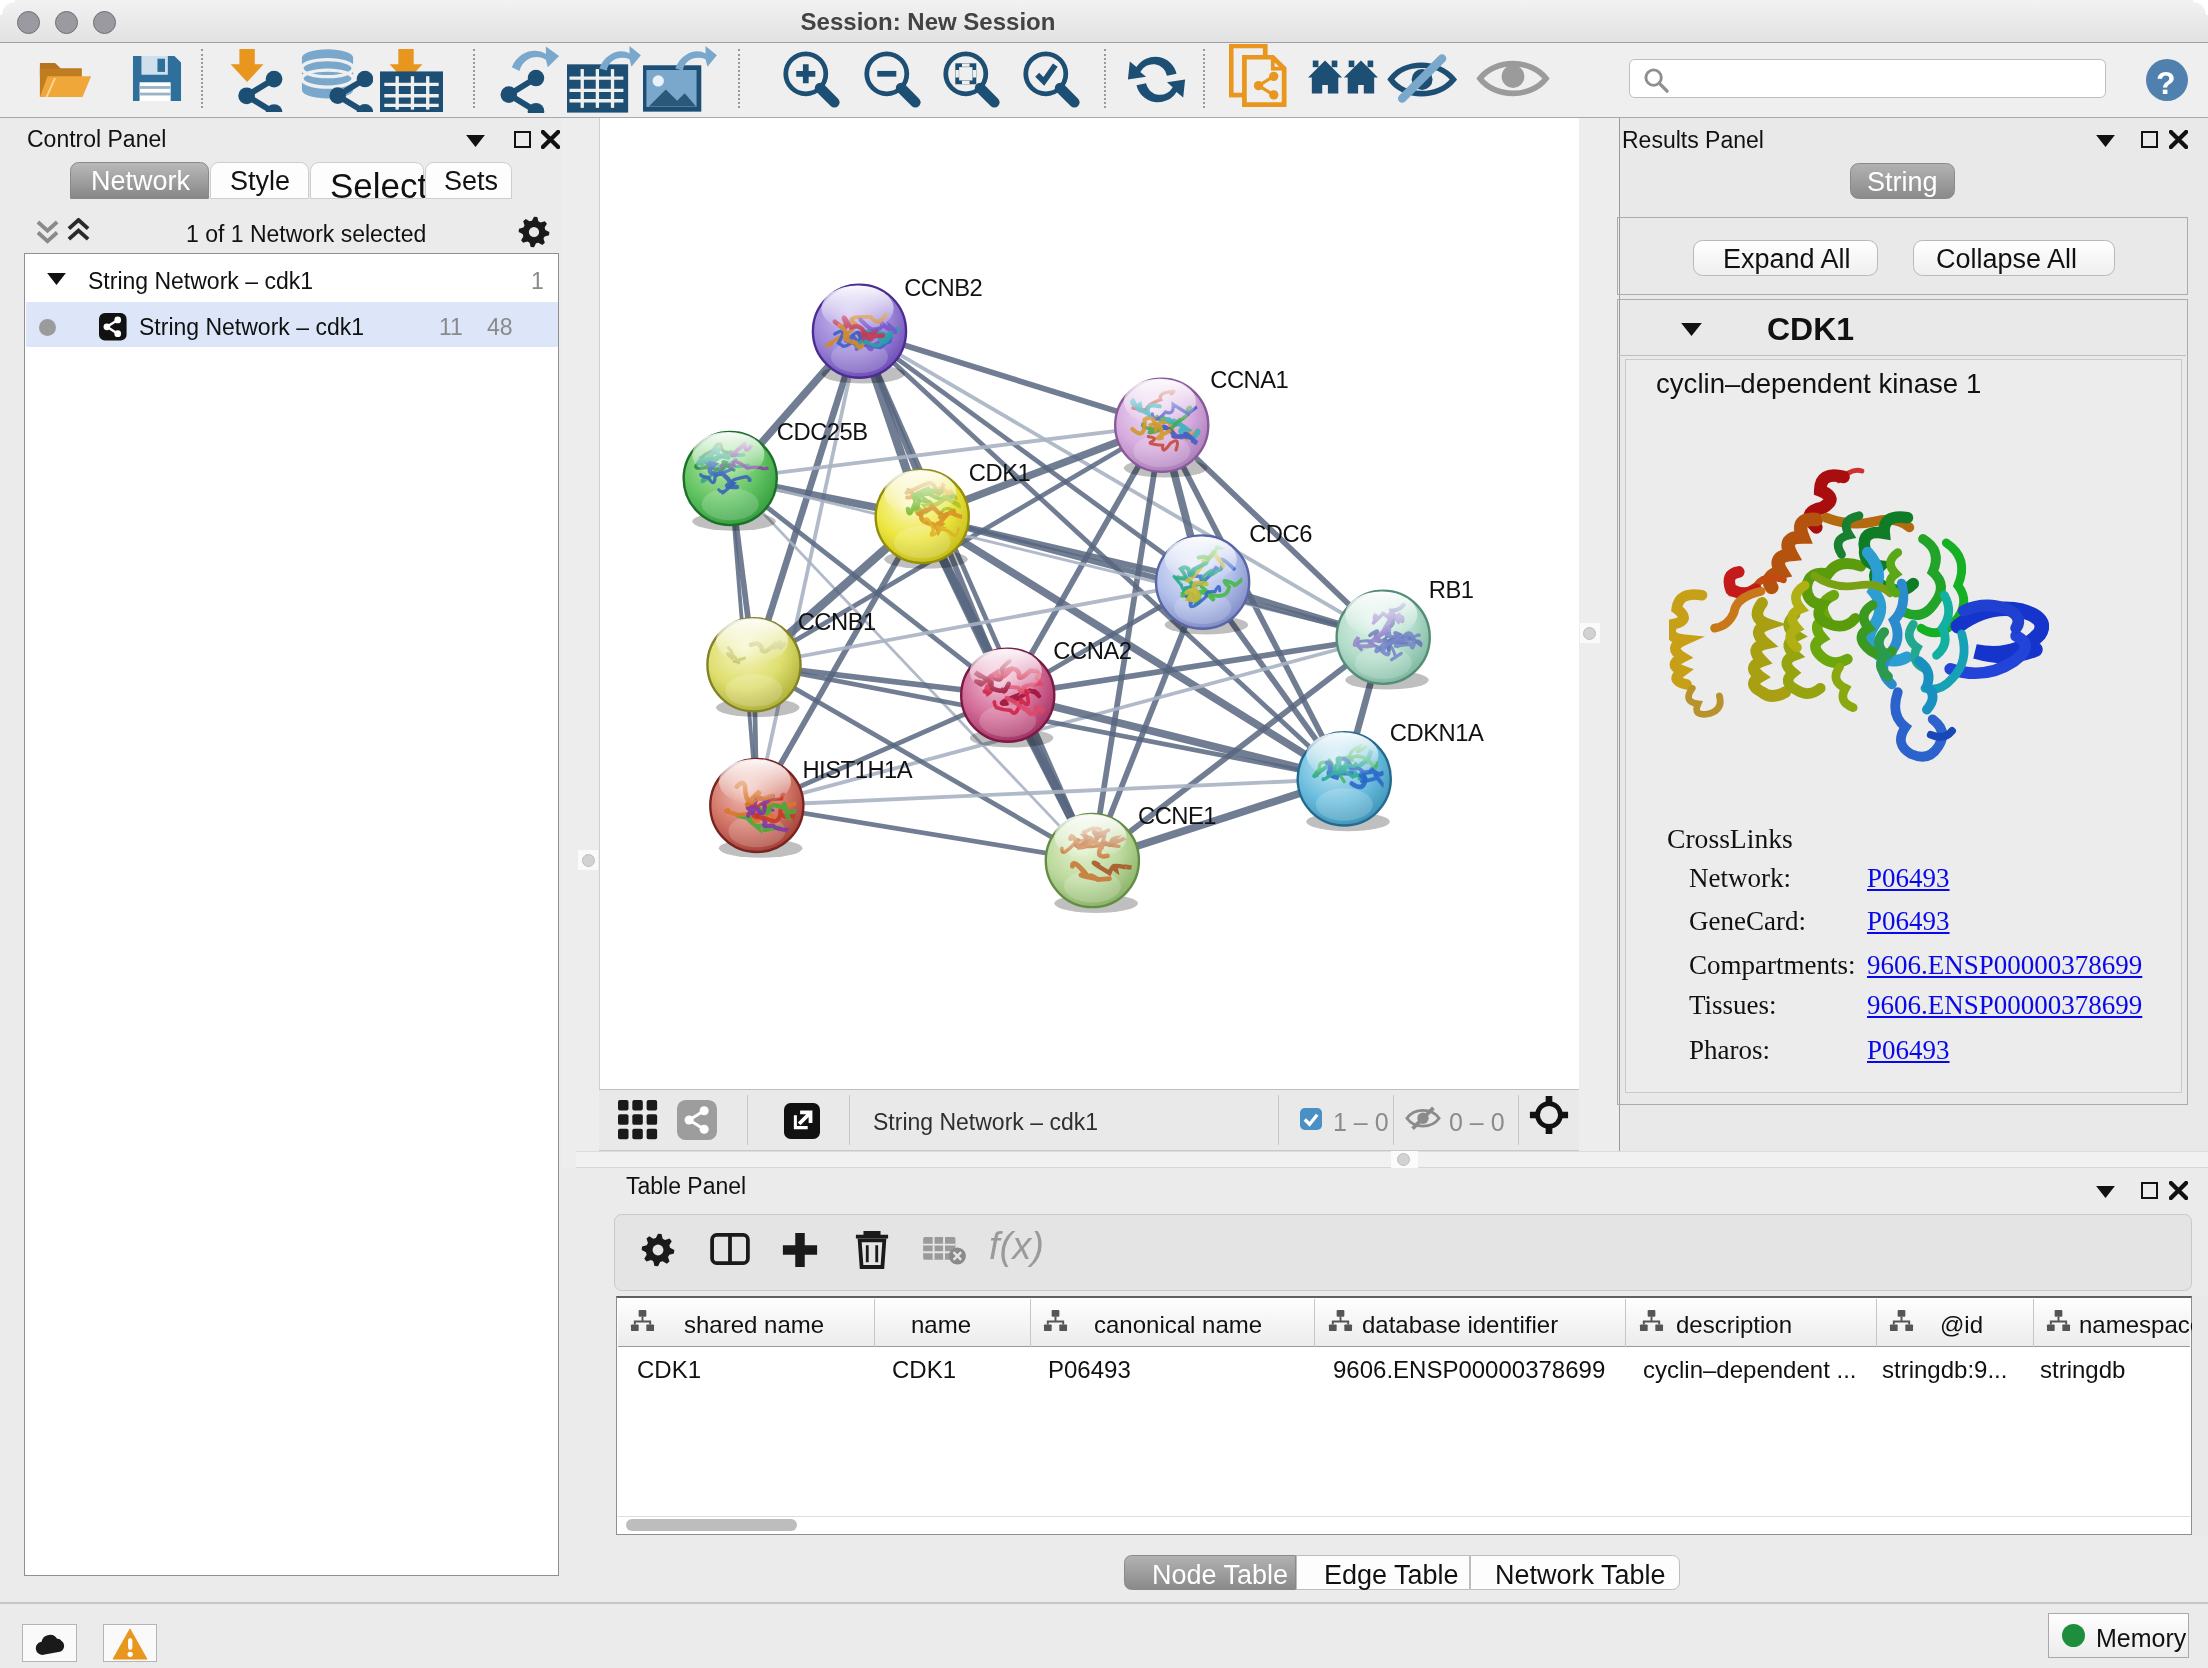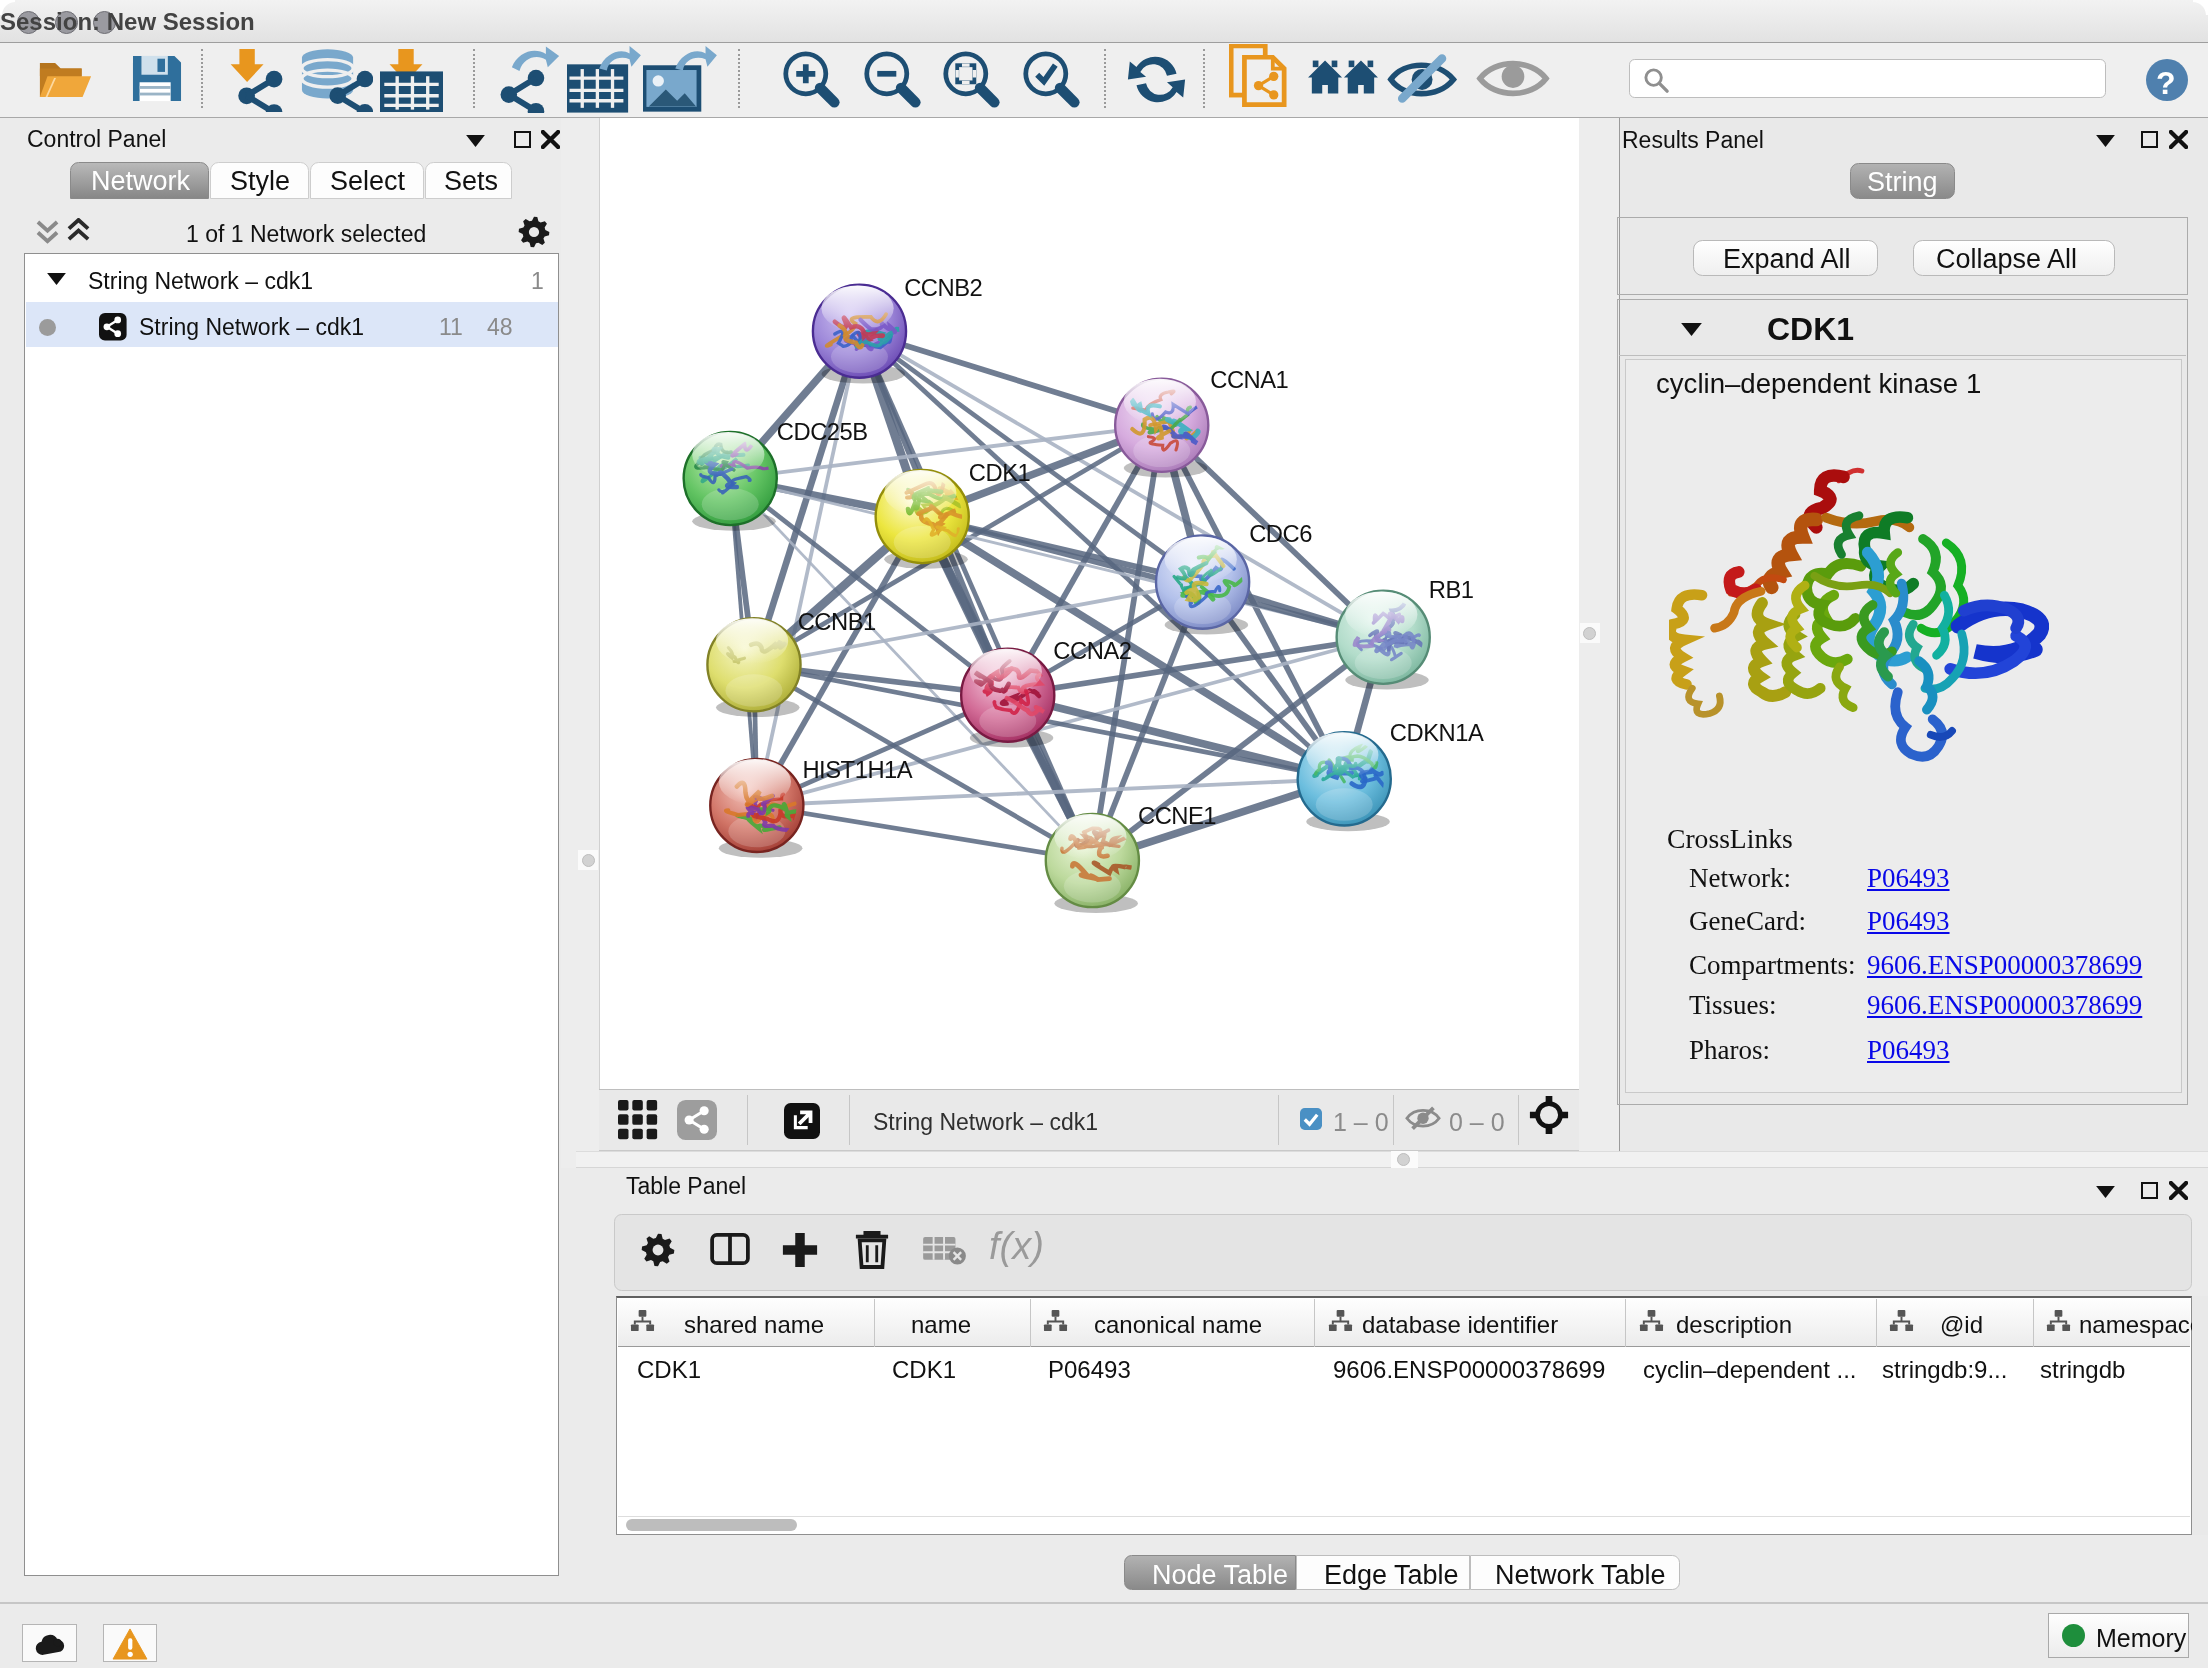--- a/index.html
+++ b/index.html
@@ -3,21 +3,21 @@
 *{margin:0;padding:0;box-sizing:border-box}
 body{width:2208px;height:1668px;background:#ebebeb;font-family:"Liberation Sans",sans-serif;position:relative;overflow:hidden}
 .abs{position:absolute}
 .txt{position:absolute;white-space:nowrap;color:#111}
 </style></head><body>
 
 <div class="abs" style="left:0;top:0;width:2208px;height:43px;background:linear-gradient(#f2f2f2,#e2e2e2);border-bottom:1.9px solid #9e9e9e"></div>
 <div class="abs" style="left:17px;top:10.5px;width:23px;height:23px;border-radius:50%;background:#9a9aa0;border:1.9px solid #6e6e74"></div>
 <div class="abs" style="left:55px;top:10.5px;width:23px;height:23px;border-radius:50%;background:#9a9aa0;border:1.9px solid #6e6e74"></div>
 <div class="abs" style="left:93px;top:10.5px;width:23px;height:23px;border-radius:50%;background:#9a9aa0;border:1.9px solid #6e6e74"></div>
-<div class="txt" style="left:0;top:7.6px;width:1856px;font-size:24px;font-weight:bold;color:#434343">Session: New Session</div>
+<div class="txt" style="left:0;top:7.6px;width:1856px;text-align:center;font-size:24px;font-weight:bold;color:#434343">Session: New Session</div>
 <div class="abs" style="left:0;top:0;width:15px;height:15px;background:radial-gradient(circle at 100% 100%, rgba(255,255,255,0) 12.4px, #fff 13.3px)"></div>
 <div class="abs" style="left:2193px;top:0;width:15px;height:15px;background:radial-gradient(circle at 0% 100%, rgba(255,255,255,0) 12.4px, #fff 13.3px)"></div>
 
 <div class="abs" style="left:0;top:43px;width:2208px;height:75px;background:#efefef;border-bottom:1.9px solid #a8a8a8"></div>
 <svg class="abs" style="left:38px;top:55px" width="55" height="48" viewBox="0 0 58 50">
 <path d="M2 8 h16 l6 6 h22 v8 h-44 z" fill="#b5741d"></path>
 <path d="M2 14 h44 v30 h-44 z" fill="#c07c20"></path>
 <path d="M10 22 h46 l-9 22 h-45 z" fill="#f0a73a"></path>
 <path d="M8 44 l9-20 h2 l-9 20 z" fill="#fdd9a0"></path>
   </svg>
@@ -173,21 +173,21 @@
 <div class="abs" style="left:514px;top:131px;width:17px;height:17px;border:2.4px solid #111;background:transparent"></div>
 <svg class="abs" style="left:541px;top:130px" width="19" height="19" viewBox="0 0 20 20">
     <path d="M2 2 L18 18 M18 2 L2 18" stroke="#111" stroke-width="4.5" stroke-linecap="round"></path>
   </svg>
 
 <div class="abs" style="left:70px;top:162px;width:139px;height:37px;border-radius:8.6px 8.6px 0 0;background:linear-gradient(#b9b9b9,#878787);border:1px solid #8a8a8a"></div>
 <div class="txt" style="left:91px;top:166px;font-size:27px;color:#fff">Network</div>
 <div class="abs" style="left:210px;top:162px;width:99px;height:37px;border-radius:8.6px 8.6px 0 0;background:#fdfdfd;border:1px solid #cdcdcd"></div>
 <div class="txt" style="left:230px;top:166px;font-size:27px">Style</div>
 <div class="abs" style="left:310px;top:162px;width:114px;height:37px;border-radius:8.6px 8.6px 0 0;background:#fdfdfd;border:1px solid #cdcdcd"></div>
-<div class="txt" style="left:330px;top:166px;font-size:27px">Select</div>
+<div class="txt" style="left:330px;top:166px;font-size:35px">Select</div>
 <div class="abs" style="left:425px;top:162px;width:87px;height:37px;border-radius:8.6px 8.6px 0 0;background:#fdfdfd;border:1px solid #cdcdcd"></div>
 <div class="txt" style="left:444px;top:166px;font-size:27px">Sets</div>
 
 <svg class="abs" style="left:36px;top:220px" width="23" height="25" viewBox="0 0 24 26">
     <g stroke="#8a8a8a" stroke-width="4" fill="none">
       <path d="M2 2 L12 11 22 2"></path>
       <path d="M2 13 L12 22 22 13"></path>
     </g>
   </svg>
 <svg class="abs" style="left:67px;top:218px" width="23" height="25" viewBox="0 0 24 26">

